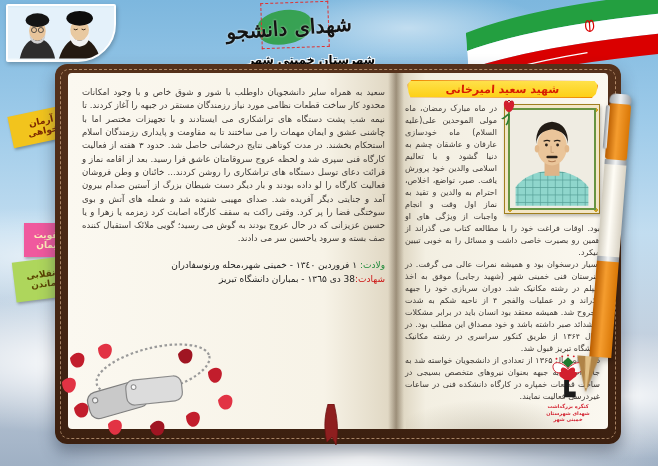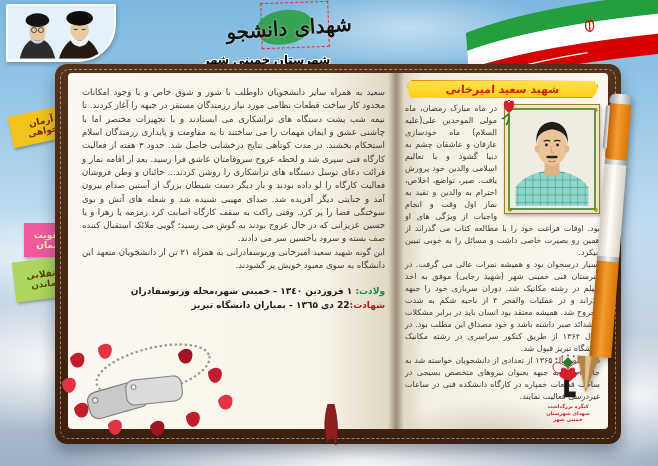--- a/index.html
+++ b/index.html
@@ -23,21 +23,21 @@
 
   .title-block { position:absolute; left:223px; top:0; width:132px; height:70px; }
   .green-blob { position:absolute; left:34px; top:10px; width:56px; height:34px;
     background:#2f9e44; opacity:.9; border-radius:45% 60% 50% 55%; transform:rotate(-14deg); }
   .dotted-box { position:absolute; left:38px; top:2px; width:68px; height:46px;
     border:1.5px dashed #e03131; transform:rotate(-2deg); }
   .main-title { position:absolute; left:0; top:2px; width:132px; height:52px;
     display:flex; align-items:center; justify-content:center;
     font-family:"DejaVu Serif", serif; font-weight:bold; font-size:20px; color:#141414;
     transform:rotate(-4deg); direction:rtl; text-shadow:0 0 2px rgba(255,255,255,.8); }
-  .sub-title { position:absolute; left:-20px; top:53px; width:172px; text-align:left;
+  .sub-title { position:absolute; left:-20px; top:53px; width:172px; text-align:right;
     direction:rtl; font-weight:bold; font-size:11.5px; color:#000;
     text-shadow:1px 1px 0 #fff,-1px -1px 0 #fff,1px -1px 0 #fff,-1px 1px 0 #fff; }
 
   .flag { position:absolute; right:-8px; top:-10px; width:200px; height:84px; }
   .flag svg { width:100%; height:100%; transform:rotate(-4deg); }
 
   
   .tab { position:absolute; direction:rtl; font-weight:bold; text-align:center;
     display:flex; align-items:center; justify-content:center;
     box-shadow:1px 2px 3px rgba(0,0,0,.3); line-height:1.15; padding:2px 4px; }
@@ -62,21 +62,21 @@
     background:linear-gradient(90deg,#d9d0ba 0%,#f3efe2 14%,#fbf8f0 100%); }
   .spine { position:absolute; left:320px; top:0; width:16px; height:356px;
     background:linear-gradient(90deg,transparent,rgba(60,40,20,.4) 50%,transparent); }
   .page-curl { position:absolute; left:10px; bottom:0; width:190px; height:80px;
     background:radial-gradient(ellipse 150px 60px at 45% 115%, rgba(150,140,115,.4), transparent 70%); }
 
   
   .lp-content { position:absolute; inset:0; padding:13px 11px 8px 14px; direction:rtl;
     font-size:8.6px; line-height:1.55; color:#3c3733; text-align:justify; }
   .lp-content p { margin-bottom:0; }
-  .info-block { margin-top:13px; font-size:9px; font-weight:bold; color:#1c1c1c;
+  .info-block { margin-top:13px; font-size:9px; font-weight:normal; color:#1c1c1c;
     line-height:1.55; text-align:right; }
   .info-lbl-0 { color:#1f8a3a; } .info-lbl-1 { color:#cc1212; }
   .info-lbl-2, .info-lbl-3 { color:#1c1c1c; }
 
   
   .rp-content { position:absolute; inset:0; padding:7px 8px 6px 9px; direction:rtl;
     font-size:8px; line-height:1.5; color:#3c3733; text-align:justify; }
   .name-badge { background:linear-gradient(180deg,#ffe14a,#fdd017); border:1px solid #ef8c00;
     color:#d81e00; font-weight:bold; font-size:11px; text-align:center; height:18px;
     line-height:17px; margin:0 2px 5px 2px; transform:skewX(-3deg);
@@ -158,24 +158,23 @@
   <div class="tab tab-1">آرمان خواهی</div>
   <div class="tab tab-2">تقویت ایمان</div>
   <div class="tab tab-3">انقلابی ماندن</div>
 
   <div class="notebook">
     <div class="pages">
 
       <div class="page page-left">
         <div class="lp-content">
           <p>سعید به همراه سایر دانشجویان داوطلب با شور و شوق خاص و با وجود امکانات محدود کار ساخت قطعات نظامی مورد نیاز رزمندگان مستقر در جبهه را آغاز کردند. تا نیمه شب پشت دستگاه های تراشکاری می ایستادند و با تجهیزات مختصر اما با چاشنی عشق و ایمان مهمات را می ساختند تا به مقاومت و پایداری رزمندگان اسلام استحکام بخشند. در مدت کوتاهی نتایج درخشانی حاصل شد. حدود ۳ هفته از فعالیت کارگاه فنی سپری شد و لحظه عروج سروقامتان عاشق فرا رسید. بعد از اقامه نماز و قرائت دعای توسل دستگاه های تراشکاری را روشن کردند... خائنان و وطن فروشان فعالیت کارگاه را لو داده بودند و بار دیگر دست شیطان بزرگ از آستین صدام بیرون آمد و جنایتی دیگر آفریده شد. صدای مهیبی شنیده شد و شعله های آتش و بوی سوختگی فضا را پر کرد. وقتی راکت به سقف کارگاه اصابت کرد زمزمه یا زهرا و یا حسین عزیزانی که در حال عروج بودند به گوش می رسید؛ گویی ملائک استقبال کننده صف بسته و سرود یاحسین سر می دادند.</p>
-          <p>این گونه شهید سعید امیرخانی ورنوسفادرانی به همراه ۲۱ تن از دانشجویان متعهد این دانشگاه به سوی معبود خویش پر گشودند.</p>
           <div class="info-block">
             <div><span class="info-lbl-0">ولادت:</span><span> ۱ فروردین ۱۳٤۰ - خمینی شهر،محله ورنوسفادران</span></div>
-            <div><span class="info-lbl-1">شهادت:</span><span>22 دی ۱۳٦۵ - بمباران دانشگاه تبریز</span></div>
+            <div><span class="info-lbl-1">شهادت:</span><span>38 دی ۱۳٦۵ - بمباران دانشگاه تبریز</span></div>
           </div>
         </div>
       </div>
 
       <div class="page page-right">
         <div class="page-curl"></div>
         <div class="rp-content">
           <div class="name-badge">شهید سعید امیرخانی</div>
           <div class="photo-frame">
             <svg class="tulip" viewBox="0 0 20 28">

